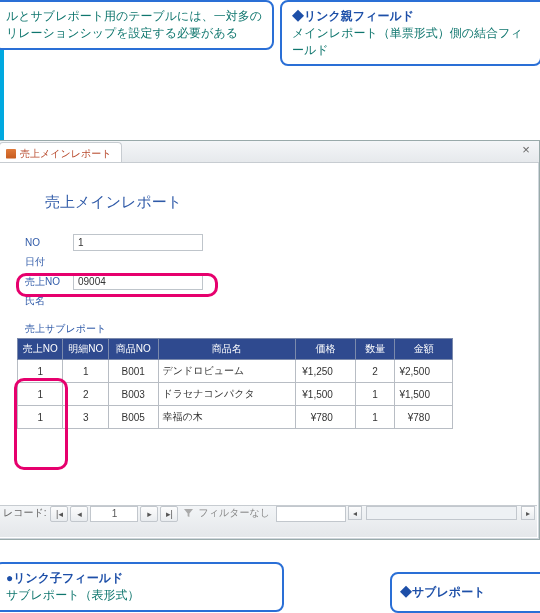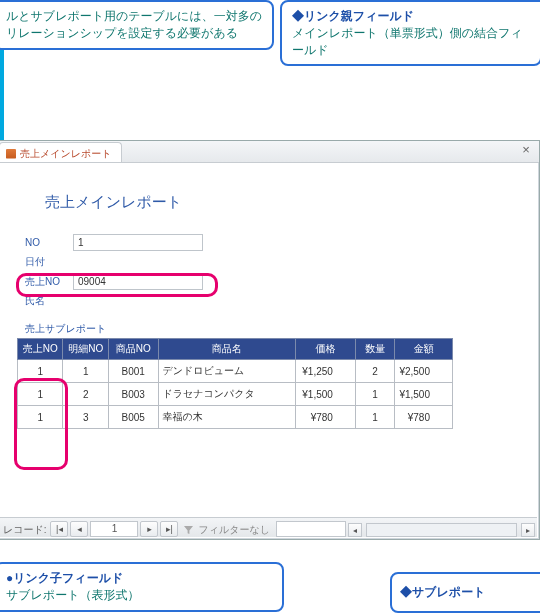--- a/index.html
+++ b/index.html
@@ -141,24 +141,24 @@
     text-align: center;
     color:#333;
     background:#fff;
   }
   table.sub td.left { text-align: left; padding-left:4px; }
   table.sub td.right { text-align: right; padding-right:22px;margin-top:12px; }
 
   
   .nav-bar {
     position:absolute; bottom:2px; left:2px; right:2px;
-    height:20px;
+    height:32px;
     background: linear-gradient(#f3f5f7,#e4e7ea);
     border-top:1px solid #c7ccd1;
-    display:flex; align-items:flex-end;
+    display:flex; align-items:flex-start;
     font-size:10px; color:#555;
     gap:2px; padding:0 2px;
   }
   .nav-btn {
     width:18px;height:16px;
     border:1px solid #c2c7cd;
     background:linear-gradient(#fdfdfd,#e9ecef);
     border-radius:2px;
     display:flex;align-items:center;justify-content:center;
     color:#555;font-size:9px;

